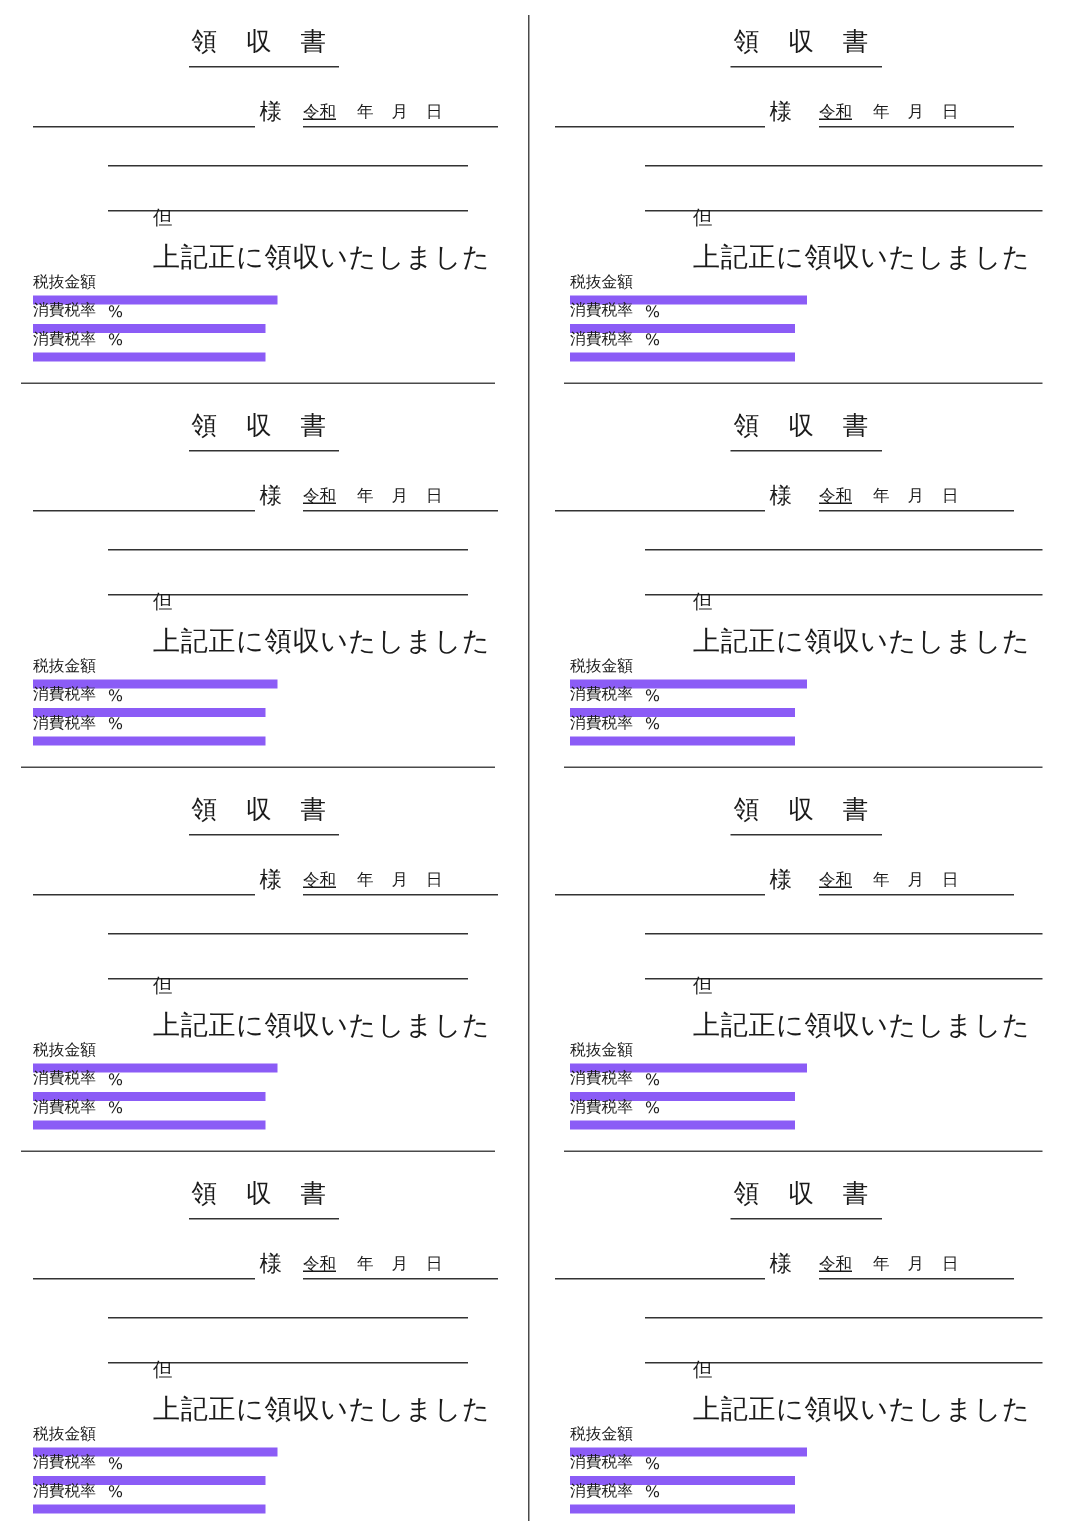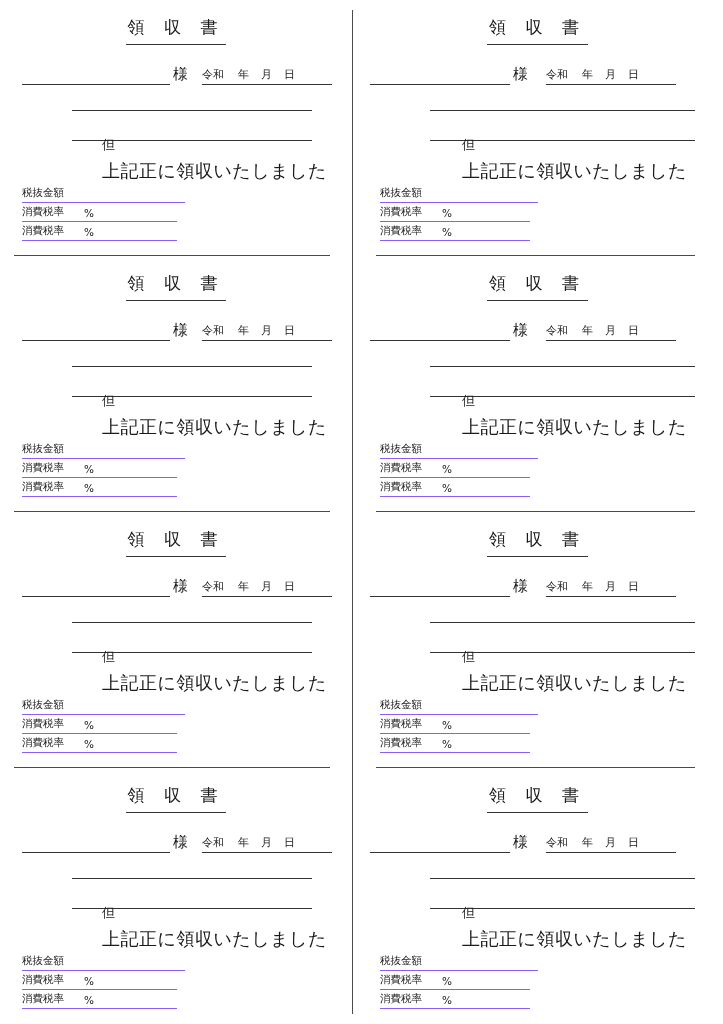--- a/index.html
+++ b/index.html
@@ -110,21 +110,21 @@
     font-size: 11px;
     font-family: "DejaVu Sans", sans-serif;
     white-space: nowrap;
     border-bottom: 1px solid #333;
     padding-bottom: 2px;
     height: 15px;
   }
   .receipt.left .date-block { margin-left: 14px; width: 130px; }
   .receipt.right .date-block { margin-left: 18px; width: 130px; }
   .date-block span { display: inline-block; }
-  .d-era { margin-right: 14px; }
+  .d-era { margin-right: 14px; text-decoration: underline; }
   .d-y { margin-right: 12px; }
   .d-m { margin-right: 12px; }
   .d-d { margin-right: 0; }
   
   .blank-line {
     position: absolute;
     border-bottom: 1px solid #333;
     height: 0;
   }
   .receipt.left .bl1 { top: 110px; left: 72px; right: 40px; }
@@ -153,24 +153,23 @@
   
   .tax-table {
     position: absolute;
     top: 184px;
   }
   .receipt.left .tax-table { left: 22px; }
   .receipt.right .tax-table { left: 28px; }
   .tax-row {
     display: flex;
     align-items: flex-end;
-    border-bottom: 1px solid #8b5cf6;
+    border-bottom: 6px solid #8b5cf6;
     height: 19px;
     box-sizing: border-box;
-    gap: 12px;
   }
   .tax-row .lbl {
     font-size: 10.5px;
     font-family: "DejaVu Sans", sans-serif;
     white-space: nowrap;
     padding-bottom: 2px;
   }
   .tax-row .pct {
     font-size: 10.5px;
     font-family: "DejaVu Sans", sans-serif;

